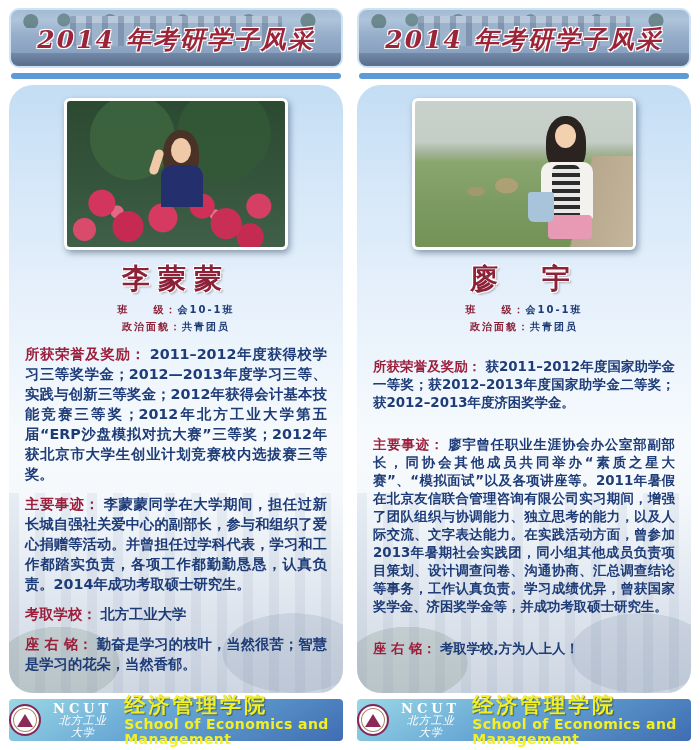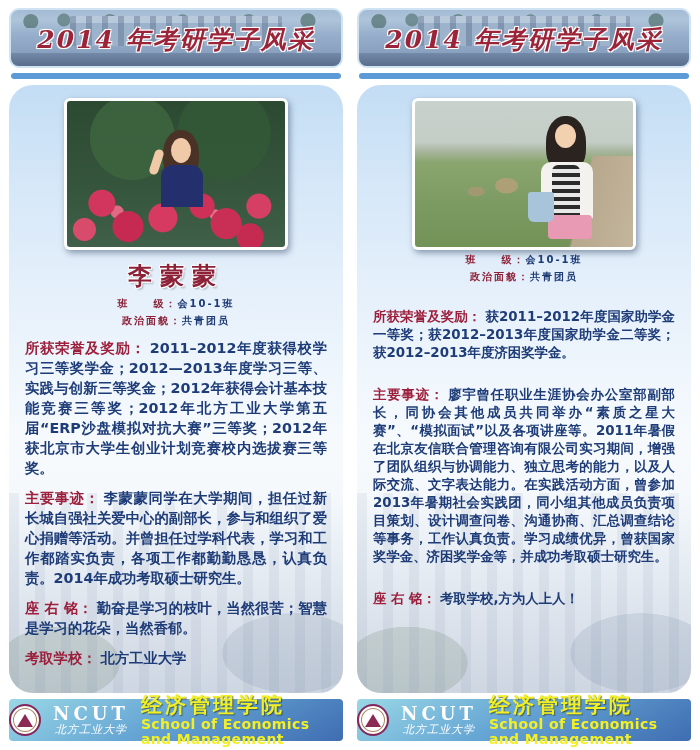--- a/index.html
+++ b/index.html
@@ -106,21 +106,21 @@
   .p2-hair { position:absolute; left:60%; top:10%; width:40px; height:56px; background:#2a2320; border-radius:46% 46% 40% 40%; }
   .p2-face { position:absolute; left:64%; top:16%; width:21px; height:24px; background:#f2d0b0; border-radius:50%; }
   .p2-body { position:absolute; left:58%; top:42%; width:52px; height:58px; background:#f4f2ee; border-radius:10px 10px 4px 4px; }
   .p2-vest { position:absolute; left:63%; top:44%; width:28px; height:56px;
     background:repeating-linear-gradient(180deg,#2b2b2b 0 4px,#e8e8e8 4px 8px); border-radius:6px 6px 0 0; }
   .p2-skirt { position:absolute; left:61%; top:78%; width:44px; height:24px; background:#e89ab4; border-radius:4px; }
   .p2-bag { position:absolute; left:52%; top:62%; width:26px; height:30px; background:#a8c4da; border-radius:3px 3px 6px 6px; }
 
   
   .stu-name {
-    text-align:center; margin:10px 0 5px; font-size:24px; font-weight:bold;
+    text-align:center; margin:10px 0 5px; font-size:28px; font-weight:bold;
     color:#8c2138; letter-spacing:8px;
     text-shadow:1px 1px 0 #fff,-1px -1px 0 #fff,1px -1px 0 #fff,-1px 1px 0 #fff,2px 2px 2px rgba(0,0,0,.28);
   }
   .info-row { text-align:center; font-size:10px; font-weight:bold; margin:3px 0; letter-spacing:2px; }
   .info-label { color:#8c2138; }
   .info-value { color:#1d3b76; }
 
   
   .sec { font-weight:bold; color:#1e3c78; text-align:justify; }
   .sec-label { color:#9c1f3c; margin-right:4px; }
@@ -133,21 +133,21 @@
     background:linear-gradient(150deg,#9ad8e6 0%,#66a6d4 45%,#3f6db2 100%);
     display:flex; align-items:center; justify-content:center; gap:12px;
   }
   .logo {
     width:32px; height:32px; border-radius:50%; background:#fff; flex:none;
     border:2px solid #83275a; display:flex; align-items:center; justify-content:center;
     box-shadow:inset 0 0 0 2px #fff, inset 0 0 0 3px #a86;
   }
   .logo-tri { width:0; height:0; border-left:8px solid transparent; border-right:8px solid transparent; border-bottom:13px solid #8a2a55; }
   .logo-texts { color:#fff; text-align:center; line-height:1.05; }
-  .ncut { font-family:"DejaVu Serif", serif; font-weight:bold; font-size:18px; letter-spacing:4px; }
+  .ncut { font-family:"DejaVu Serif", serif; font-weight:bold; font-size:13px; letter-spacing:4px; }
   .ncut-cn { font-style:italic; font-size:11px; letter-spacing:1px; }
   .college { text-align:left; line-height:1.05; }
   .college-cn { color:#f3ef25; font-weight:bold; font-size:21px; letter-spacing:3px; text-shadow:1px 1px 1px rgba(40,60,40,.65); }
   .college-en { color:#f3ef25; font-weight:bold; font-size:14px; letter-spacing:.4px; margin-top:1px; }
 </style>
 </head>
 <body>
 
 <div class="wrap">
 
@@ -180,24 +180,24 @@
           <span class="info-label">政治面貌：</span><span class="info-value">共青团员</span>
         </div>
 
         <p class="sec">
           <span class="sec-label">所获荣誉及奖励：</span><span>2011–2012年度获得校学习三等奖学金；2012—2013年度学习三等、实践与创新三等奖金；2012年获得会计基本技能竞赛三等奖；2012年北方工业大学第五届“ERP沙盘模拟对抗大赛”三等奖；2012年获北京市大学生创业计划竞赛校内选拔赛三等奖。</span>
         </p>
         <p class="sec">
           <span class="sec-label">主要事迹：</span><span>李蒙蒙同学在大学期间，担任过新长城自强社关爱中心的副部长，参与和组织了爱心捐赠等活动。并曾担任过学科代表，学习和工作都踏实负责，各项工作都勤勤恳恳，认真负责。2014年成功考取硕士研究生。</span>
         </p>
         <p class="sec">
+          <span class="sec-label">考取学校：</span><span>北方工业大学</span>
+        </p>
+        <p class="sec">
           <span class="sec-label">座 右 铭：</span><span>勤奋是学习的枝叶，当然很苦；智慧是学习的花朵，当然香郁。</span>
-        </p>
-        <p class="sec">
-          <span class="sec-label">考取学校：</span><span>北方工业大学</span>
         </p>
       </div>
     </div>
 
     <div class="footer">
       <div class="logo">
           <div class="logo-tri"></div>
         </div>
       <div class="logo-texts">
         <div class="ncut">NCUT</div>
@@ -226,20 +226,21 @@
             <div class="p2-path"></div>
             <div class="p2-hair"></div>
             <div class="p2-face"></div>
             <div class="p2-body"></div>
             <div class="p2-vest"></div>
             <div class="p2-skirt"></div>
             <div class="p2-bag"></div>
           </div>
         </div>
 
+        <div class="stu-name">廖　宇</div>
 
         <div class="info-row">
           <span class="info-label">班　　级：</span><span class="info-value">会10-1班</span>
         </div>
         <div class="info-row">
           <span class="info-label">政治面貌：</span><span class="info-value">共青团员</span>
         </div>
 
         <p class="sec">
           <span class="sec-label">所获荣誉及奖励：</span><span>获2011–2012年度国家助学金一等奖；获2012–2013年度国家助学金二等奖；获2012–2013年度济困奖学金。</span>

